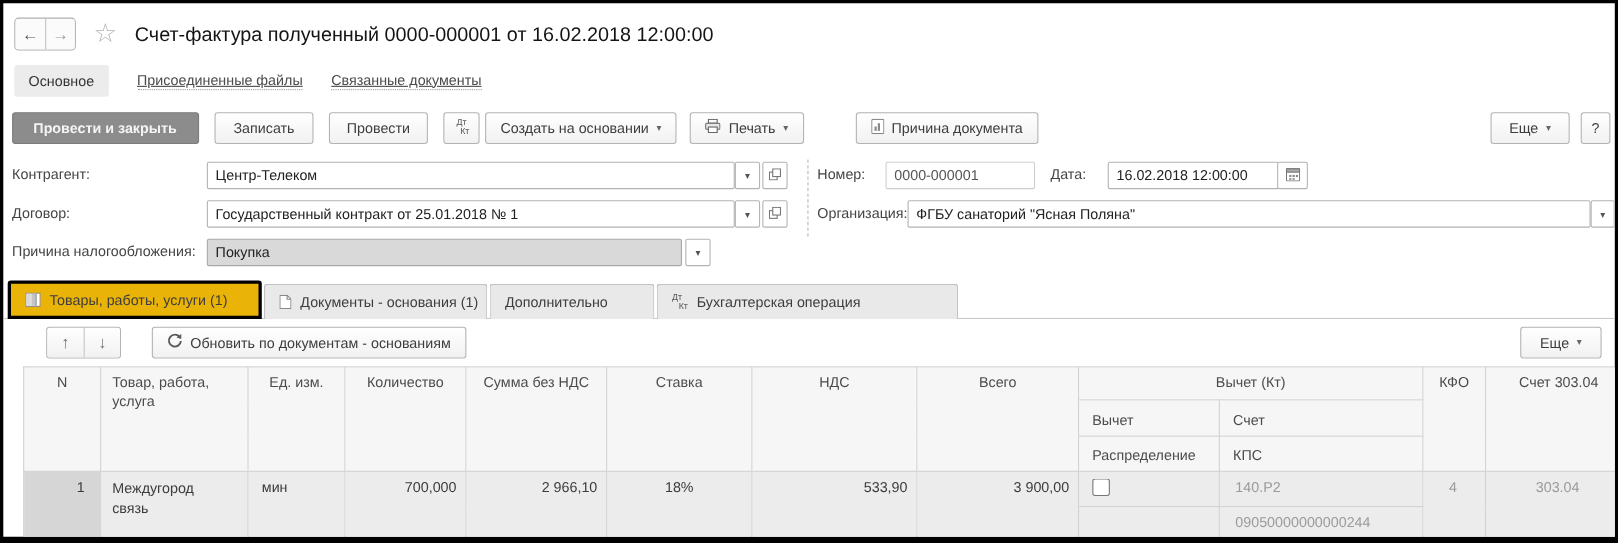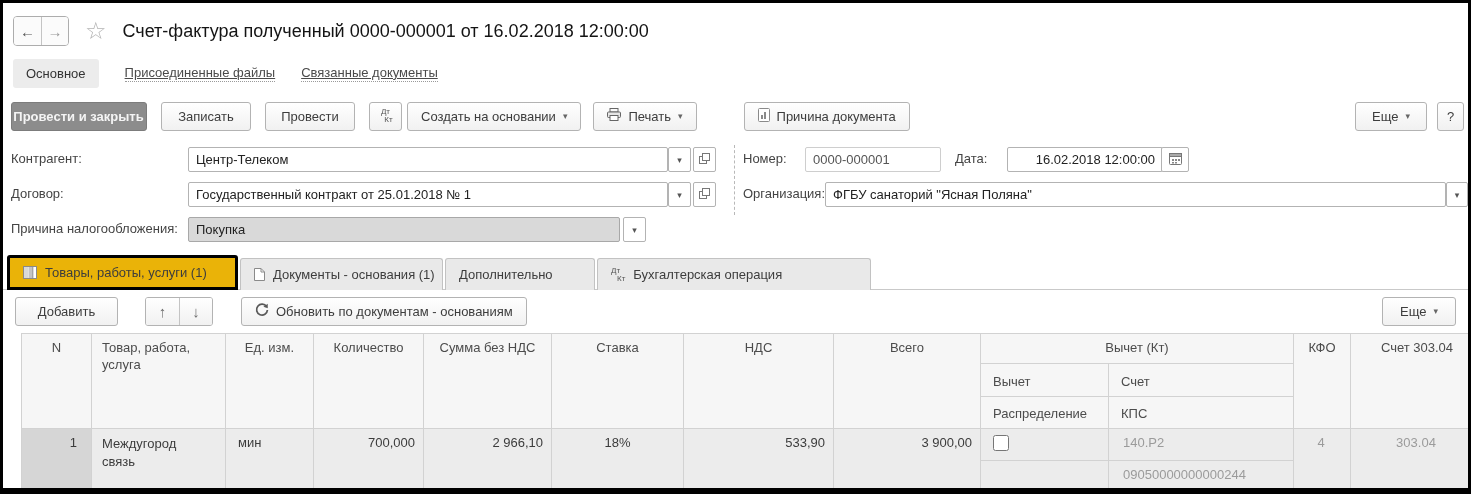--- a/index.html
+++ b/index.html
@@ -93,21 +93,21 @@
     <div class="pagetitle">Счет-фактура полученный 0000-000001 от 16.02.2018 12:00:00</div>
   </div>
 
   <div class="navlinks">
     <span class="navchip">Основное</span>
     <span class="navlink">Присоединенные файлы</span>
     <span class="navlink">Связанные документы</span>
   </div>
 
   <div class="cmdbar">
-    <button class="btn btn-primary" style="width:136px;padding-left:12px;">
+    <button class="btn btn-primary" style="width:170px;padding-left:12px;">
         <span>Провести и закрыть</span>
       </button>
     <button class="btn" style="margin-left:14px; width:90px;">
         <span>Записать</span>
       </button>
     <button class="btn" style="margin-left:14px; width:90px;">
         <span>Провести</span>
       </button>
     <button class="btn" style="margin-left:14px; width:33px; padding:0;">
       <span class="dtkt">
@@ -178,21 +178,21 @@
 
     <span class="flabel" style="left:8px; top:80px;">Причина налогообложения:</span>
     <input class="fld fld-gray" style="left: 185px; top: 76px; width: 432px;" readonly="" value="Покупка">
     <div class="fbtn" style="left:620px; top:76px;">
         <span>▾</span>
       </div>
 
     <span class="flabel" style="left:740px; top:10px;">Номер:</span>
     <input class="fld fld-ro" style="left: 802px; top: 6px; width: 136px;" readonly="" value="0000-000001">
     <span class="flabel" style="left:952px; top:10px;">Дата:</span>
-    <input class="fld" style="left: 1004px; top: 6px; width: 156px; text-align: right;" value="16.02.2018 12:00:00">
+    <input class="fld" style="left: 1004px; top: 6px; width: 156px;" value="16.02.2018 12:00:00">
     <div class="fbtn" style="left:1158px; top:6px; width:28px;">
       <span><svg width="13" height="13" viewBox="0 0 13 13">
             <rect x="0.5" y="1.5" width="12" height="11" rx="1" fill="#fff" stroke="#777"></rect>
             <rect x="0.5" y="1.5" width="12" height="3" fill="#aaa" stroke="#777"></rect>
             <rect x="3" y="7" width="2" height="2" fill="#888"></rect>
             <rect x="6" y="7" width="2" height="2" fill="#888"></rect>
             <rect x="9" y="7" width="2" height="2" fill="#888"></rect>
             <rect x="3" y="10" width="2" height="1.5" fill="#888"></rect>
             <rect x="6" y="10" width="2" height="1.5" fill="#888"></rect>
           </svg></span>
@@ -236,23 +236,20 @@
     <div class="tab" style="left:594px; width:274px;">
       <span class="ticon dtkt">
           <i>Дт</i>
           <i>Кт</i>
         </span>
       <span>Бухгалтерская операция</span>
     </div>
   </div>
 
   <div class="tbltoolbar">
-    <button class="btn" style="width:103px;">
-        <span>Добавить</span>
-      </button>
     <div class="arrowpair" style="margin-left:27px;">
       <div class="arrowbtn">
           <span>↑</span>
         </div>
       <div class="arrowbtn">
           <span>↓</span>
         </div>
     </div>
     <button class="btn" style="margin-left:28px;text-align:center;">
       <span class="icon-svg">

